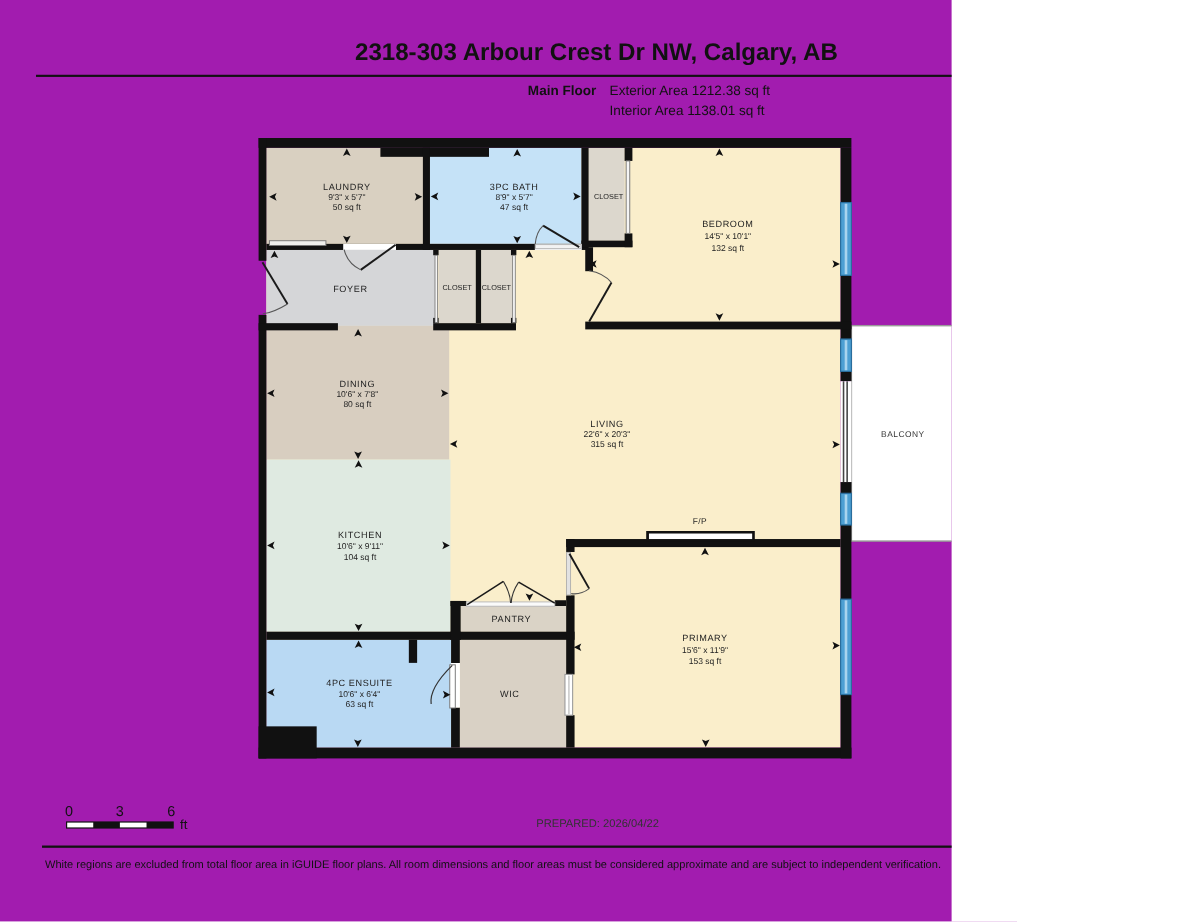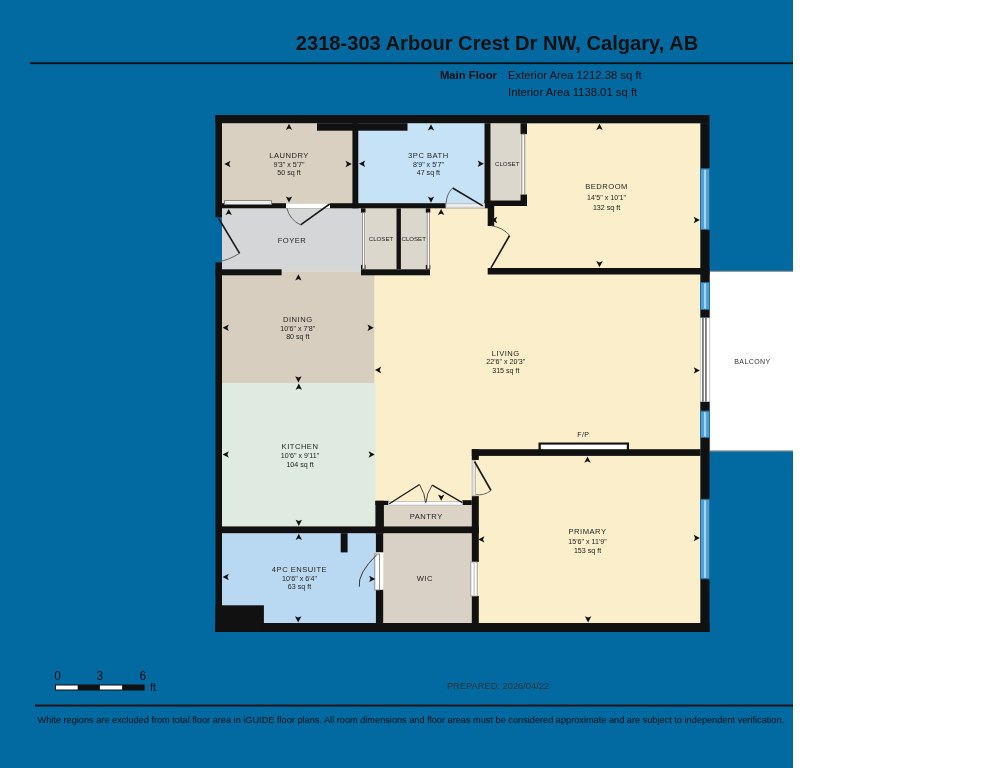--- a/index.html
+++ b/index.html
@@ -1,16 +1,16 @@
 <!DOCTYPE html>
 <html><head>
 <meta charset="utf-8">
 <style>
 html,body{margin:0;padding:0;background:#fff;}
-#page{position:relative;width:793px;height:768px;background:#0369a1;overflow:hidden;}
+#page{position:relative;width:793px;height:768px;background:#a21caf;overflow:hidden;}
 svg{position:absolute;left:0;top:0;}
 text{font-family:"Liberation Sans",sans-serif;}
 </style>
 </head>
 <body>
 <div id="page">
 <svg width="994" height="768" viewBox="0 0 994 768">
 
 <text x="497" y="50" font-size="20.1" font-weight="bold" fill="#111" text-anchor="middle">2318-303 Arbour Crest Dr NW, Calgary, AB</text>
 <rect x="30" y="62.3" width="934" height="1.8" fill="#111"></rect>

